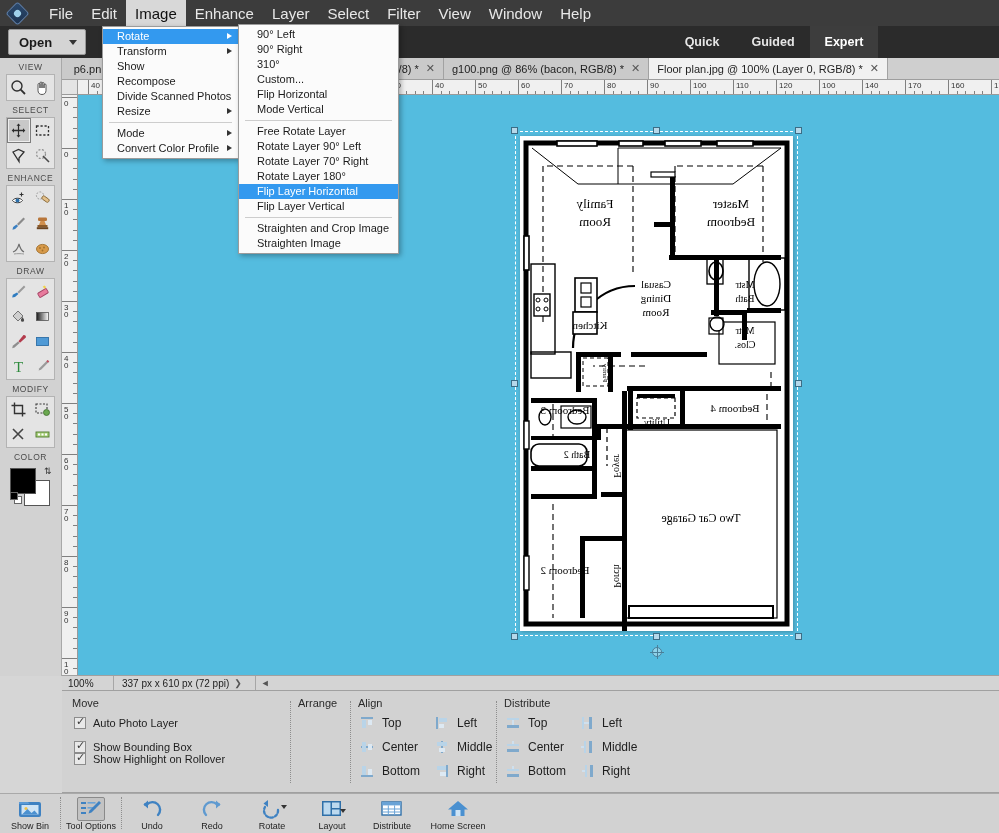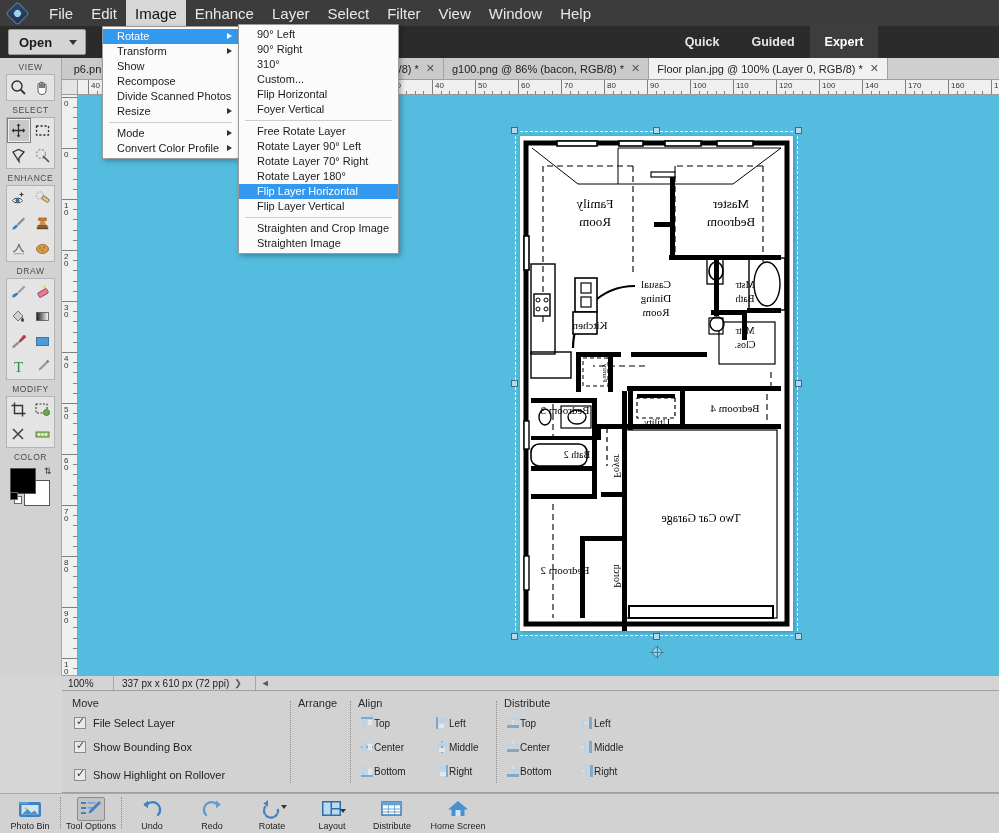--- a/index.html
+++ b/index.html
@@ -177,21 +177,21 @@
     width: 12px; height: 12px; background: #e9e9e9; border: 1px solid #8c8c8c;
     position: relative; flex: none;
   }
   .cbox::after {
     content: "✓"; position: absolute; left: 1px; top: -3px;
     font-size: 11px; color: #3a3a3a;
   }
   .vdivider {
     position: absolute; width: 0; border-left: 1px dotted #8e8e8e;
   }
-  .align-row { position: absolute; display: flex; align-items: center; font-size: 10px; color: #1e1e1e; }
+  .align-row { position: absolute; display: flex; align-items: center; gap: 8px; font-size: 12px; color: #1e1e1e; }
   .align-ico { width: 14px; height: 14px; flex: none; }
 
   
   #taskbar {
     position: absolute; left: 0; top: 793px; width: 999px; height: 40px;
     background: #d2d2d2; border-top: 1px solid #a9a9a9;
     display: flex; align-items: flex-start;
   }
   .tb-item {
     width: 60px; height: 40px; display: flex; flex-direction: column;
@@ -823,27 +823,27 @@
     <span class="sb-arrow">❯</span>
   </div>
   <span class="sb-arrow">◄</span>
 </div>
 
 <div id="tooloptions">
   <div class="opt-heading" style="left:10px;top:6px;">Move</div>
 
   <div class="opt-check" style="left:12px;top:26px;">
     <span class="cbox"></span>
-    <span>File Select Layer</span>
+    <span>Auto Photo Layer</span>
   </div>
   <div class="opt-check" style="left:12px;top:50px;">
     <span class="cbox"></span>
     <span>Show Bounding Box</span>
   </div>
-  <div class="opt-check" style="left:12px;top:78px;">
+  <div class="opt-check" style="left:12px;top:62px;">
     <span class="cbox"></span>
     <span>Show Highlight on Rollover</span>
   </div>
 
   <div class="vdivider" style="left:228px;top:10px;height:82px;"></div>
   <div class="opt-heading" style="left:236px;top:6px;">Arrange</div>
 
   <div class="vdivider" style="left:288px;top:10px;height:82px;"></div>
   <div class="opt-heading" style="left:296px;top:6px;">Align</div>
 
@@ -953,21 +953,21 @@
   <div class="tb-item">
     <div class="tb-ico-box">
       <svg width="24" height="20" viewBox="0 0 24 20">
         <rect x="1" y="3" width="22" height="15" rx="2" fill="#3f82c2"></rect>
         <rect x="3.5" y="6" width="17" height="9.5" fill="#cfe4f5"></rect>
         <circle cx="8" cy="9.5" r="1.6" fill="#f0c24a"></circle>
         <path d="M4 15.5 L9.5 10 l4 4 3-2.5 3.5 4z" fill="#4a90d0"></path>
         <path d="M1 3 h9 l1.6 2 H1z" fill="#5a9ad6"></path>
       </svg>
     </div>
-    <div class="tb-label">Photo Bin</div>
+    <div class="tb-label">Show Bin</div>
   </div>
   <div class="tb-sep"></div>
   <div class="tb-item active">
     <div class="tb-ico-box">
       <svg width="22" height="20" viewBox="0 0 22 20">
         <rect x="1" y="3" width="5" height="2" fill="#3f82c2"></rect>
         <rect x="1" y="8" width="5" height="2" fill="#3f82c2"></rect>
         <rect x="1" y="13" width="5" height="2" fill="#3f82c2"></rect>
         <rect x="7.5" y="3" width="8" height="1.6" fill="#6aa3d6"></rect>
         <rect x="7.5" y="8" width="8" height="1.6" fill="#6aa3d6"></rect>
@@ -1084,21 +1084,21 @@
   <div class="mrow">
     <span>310°</span>
   </div>
   <div class="mrow">
     <span>Custom...</span>
   </div>
   <div class="mrow">
     <span>Flip Horizontal</span>
   </div>
   <div class="mrow">
-    <span>Foyer Vertical</span>
+    <span>Mode Vertical</span>
   </div>
   <div class="msep"></div>
   <div class="mrow">
     <span>Free Rotate Layer</span>
   </div>
   <div class="mrow">
     <span>Rotate Layer 90° Left</span>
   </div>
   <div class="mrow">
     <span>Rotate Layer 70° Right</span>

